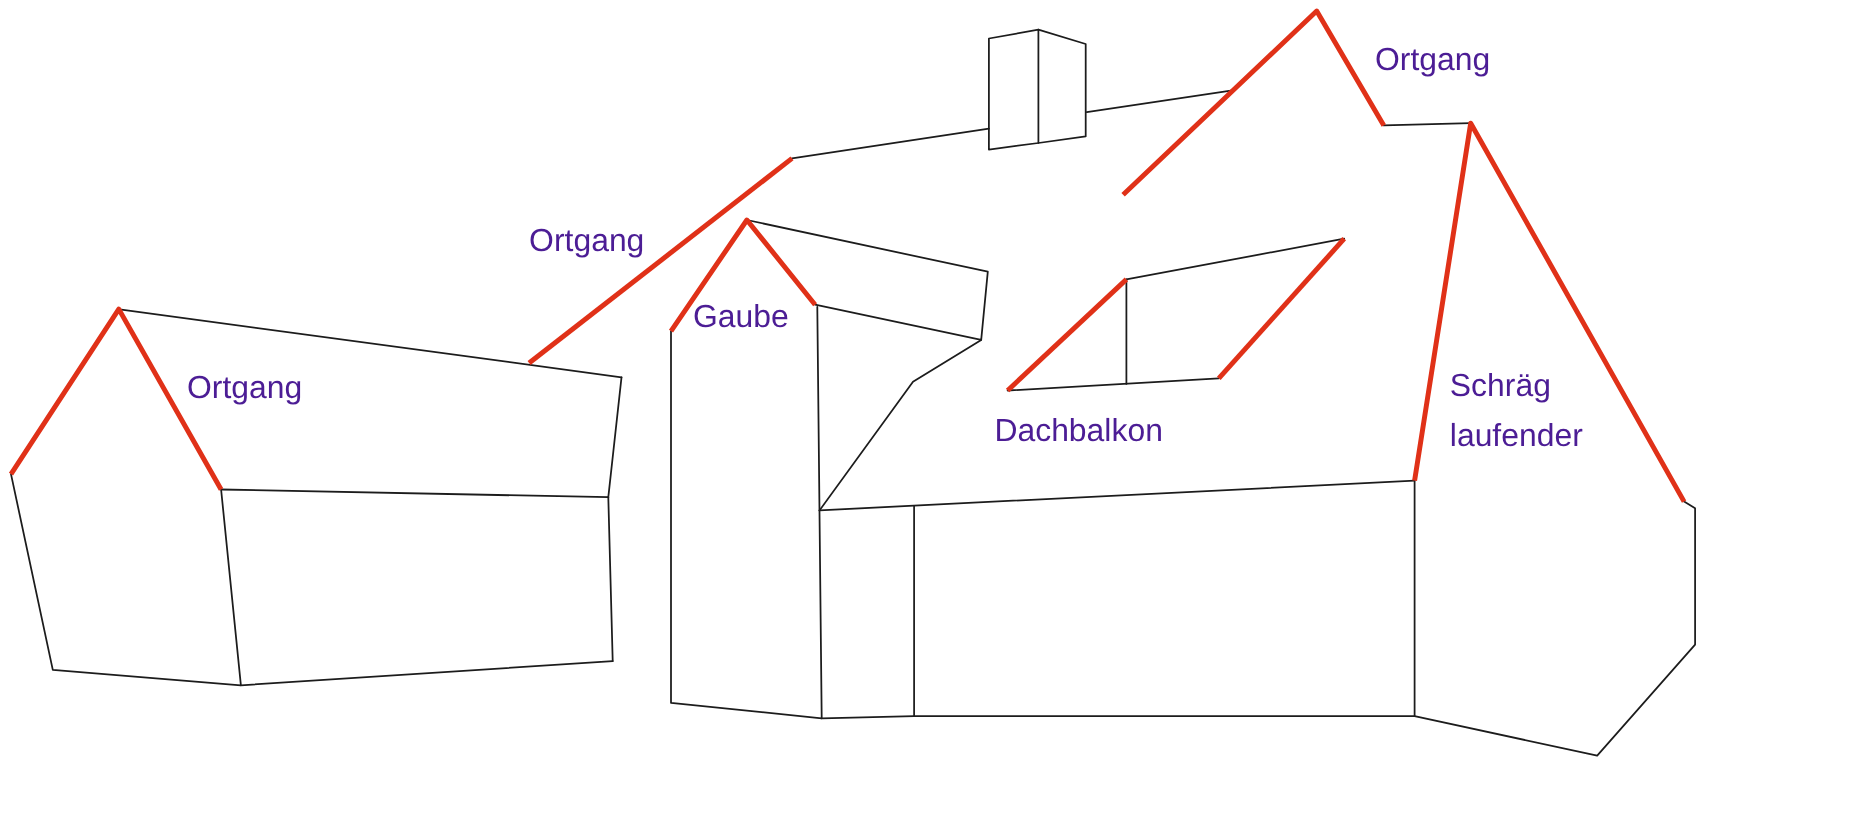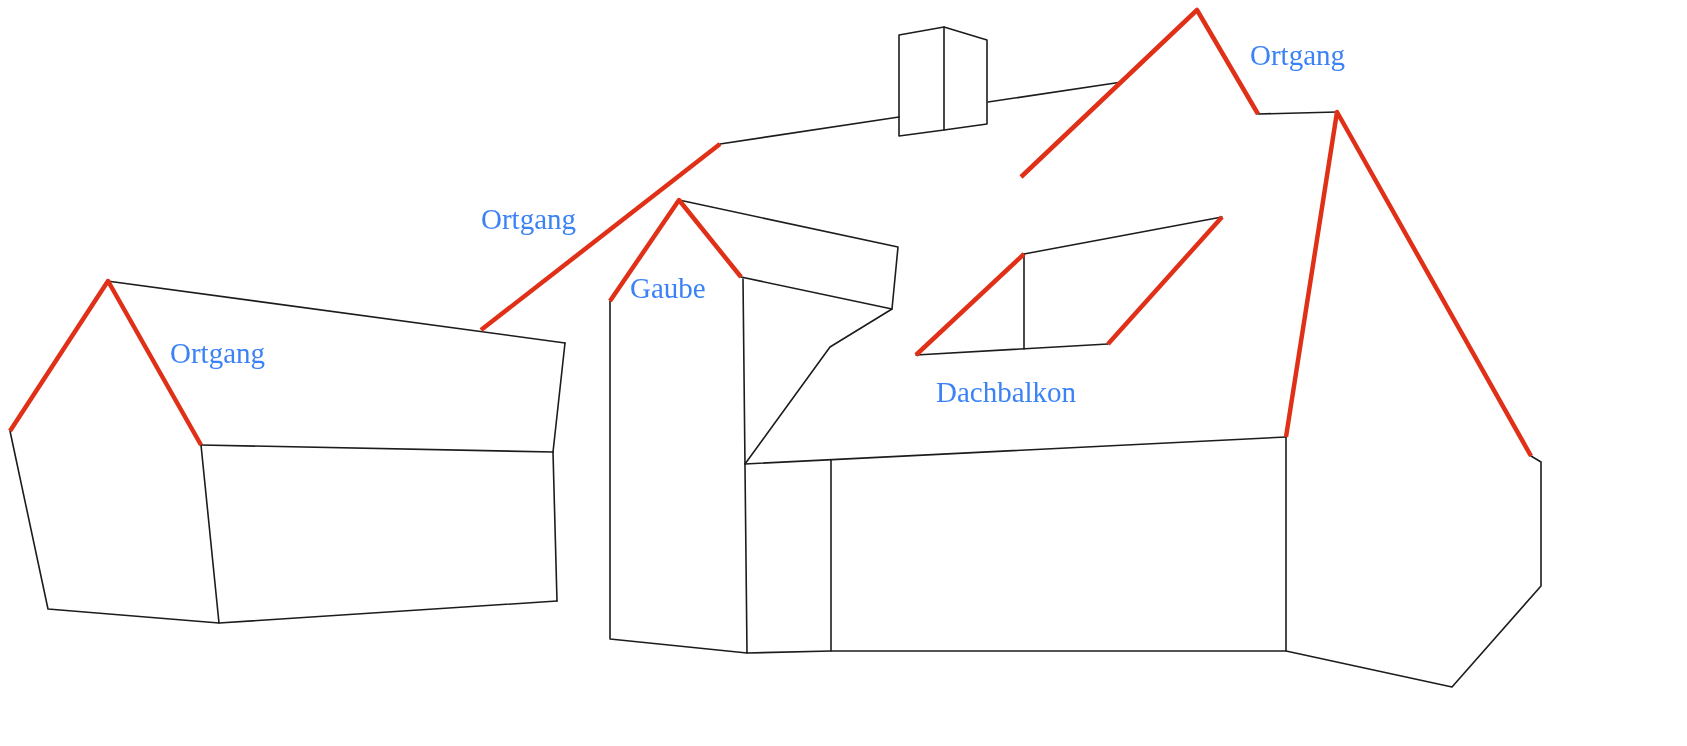--- a/index.html
+++ b/index.html
@@ -15,26 +15,25 @@
     overflow: hidden;
     font-family: "Liberation Sans", sans-serif;
   }
   .stage svg {
     position: absolute;
     left: 0;
     top: 0;
   }
   .diagram-label {
     position: absolute;
-    color: #3b82f6;
+    color: #4c1d95;
     font-size: 29px;
     line-height: 1.15;
     white-space: nowrap;
     user-select: none;
-    font-family: Liberation Serif, serif;
   }
   .diagram-label.multiline span {
     display: block;
     line-height: 45px;
   }
 </style>
 </head>
 <body>
 
 <div class="stage">
@@ -81,20 +80,22 @@
       <path d="M1108,344 L1222,217"></path>
     </g>
   </svg>
 
   <div class="diagram-label" style="left:170px; top:337px;">Ortgang</div>
 
   <div class="diagram-label" style="left:481px; top:203px;">Ortgang</div>
 
   <div class="diagram-label" style="left:630px; top:272px;">Gaube</div>
 
-  <div class="diagram-label" style="left:904px; top:376px;margin-left:32px;">Dachbalkon</div>
+  <div class="diagram-label" style="left:904px; top:376px;">Dachbalkon</div>
 
   <div class="diagram-label" style="left:1250px; top:39px;">Ortgang</div>
 
   <div class="diagram-label multiline" style="left:1318px; top:329px;">
+    <span>Schräg</span>
+    <span>laufender</span>
   </div>
 
 </div>
 
 </body></html>

